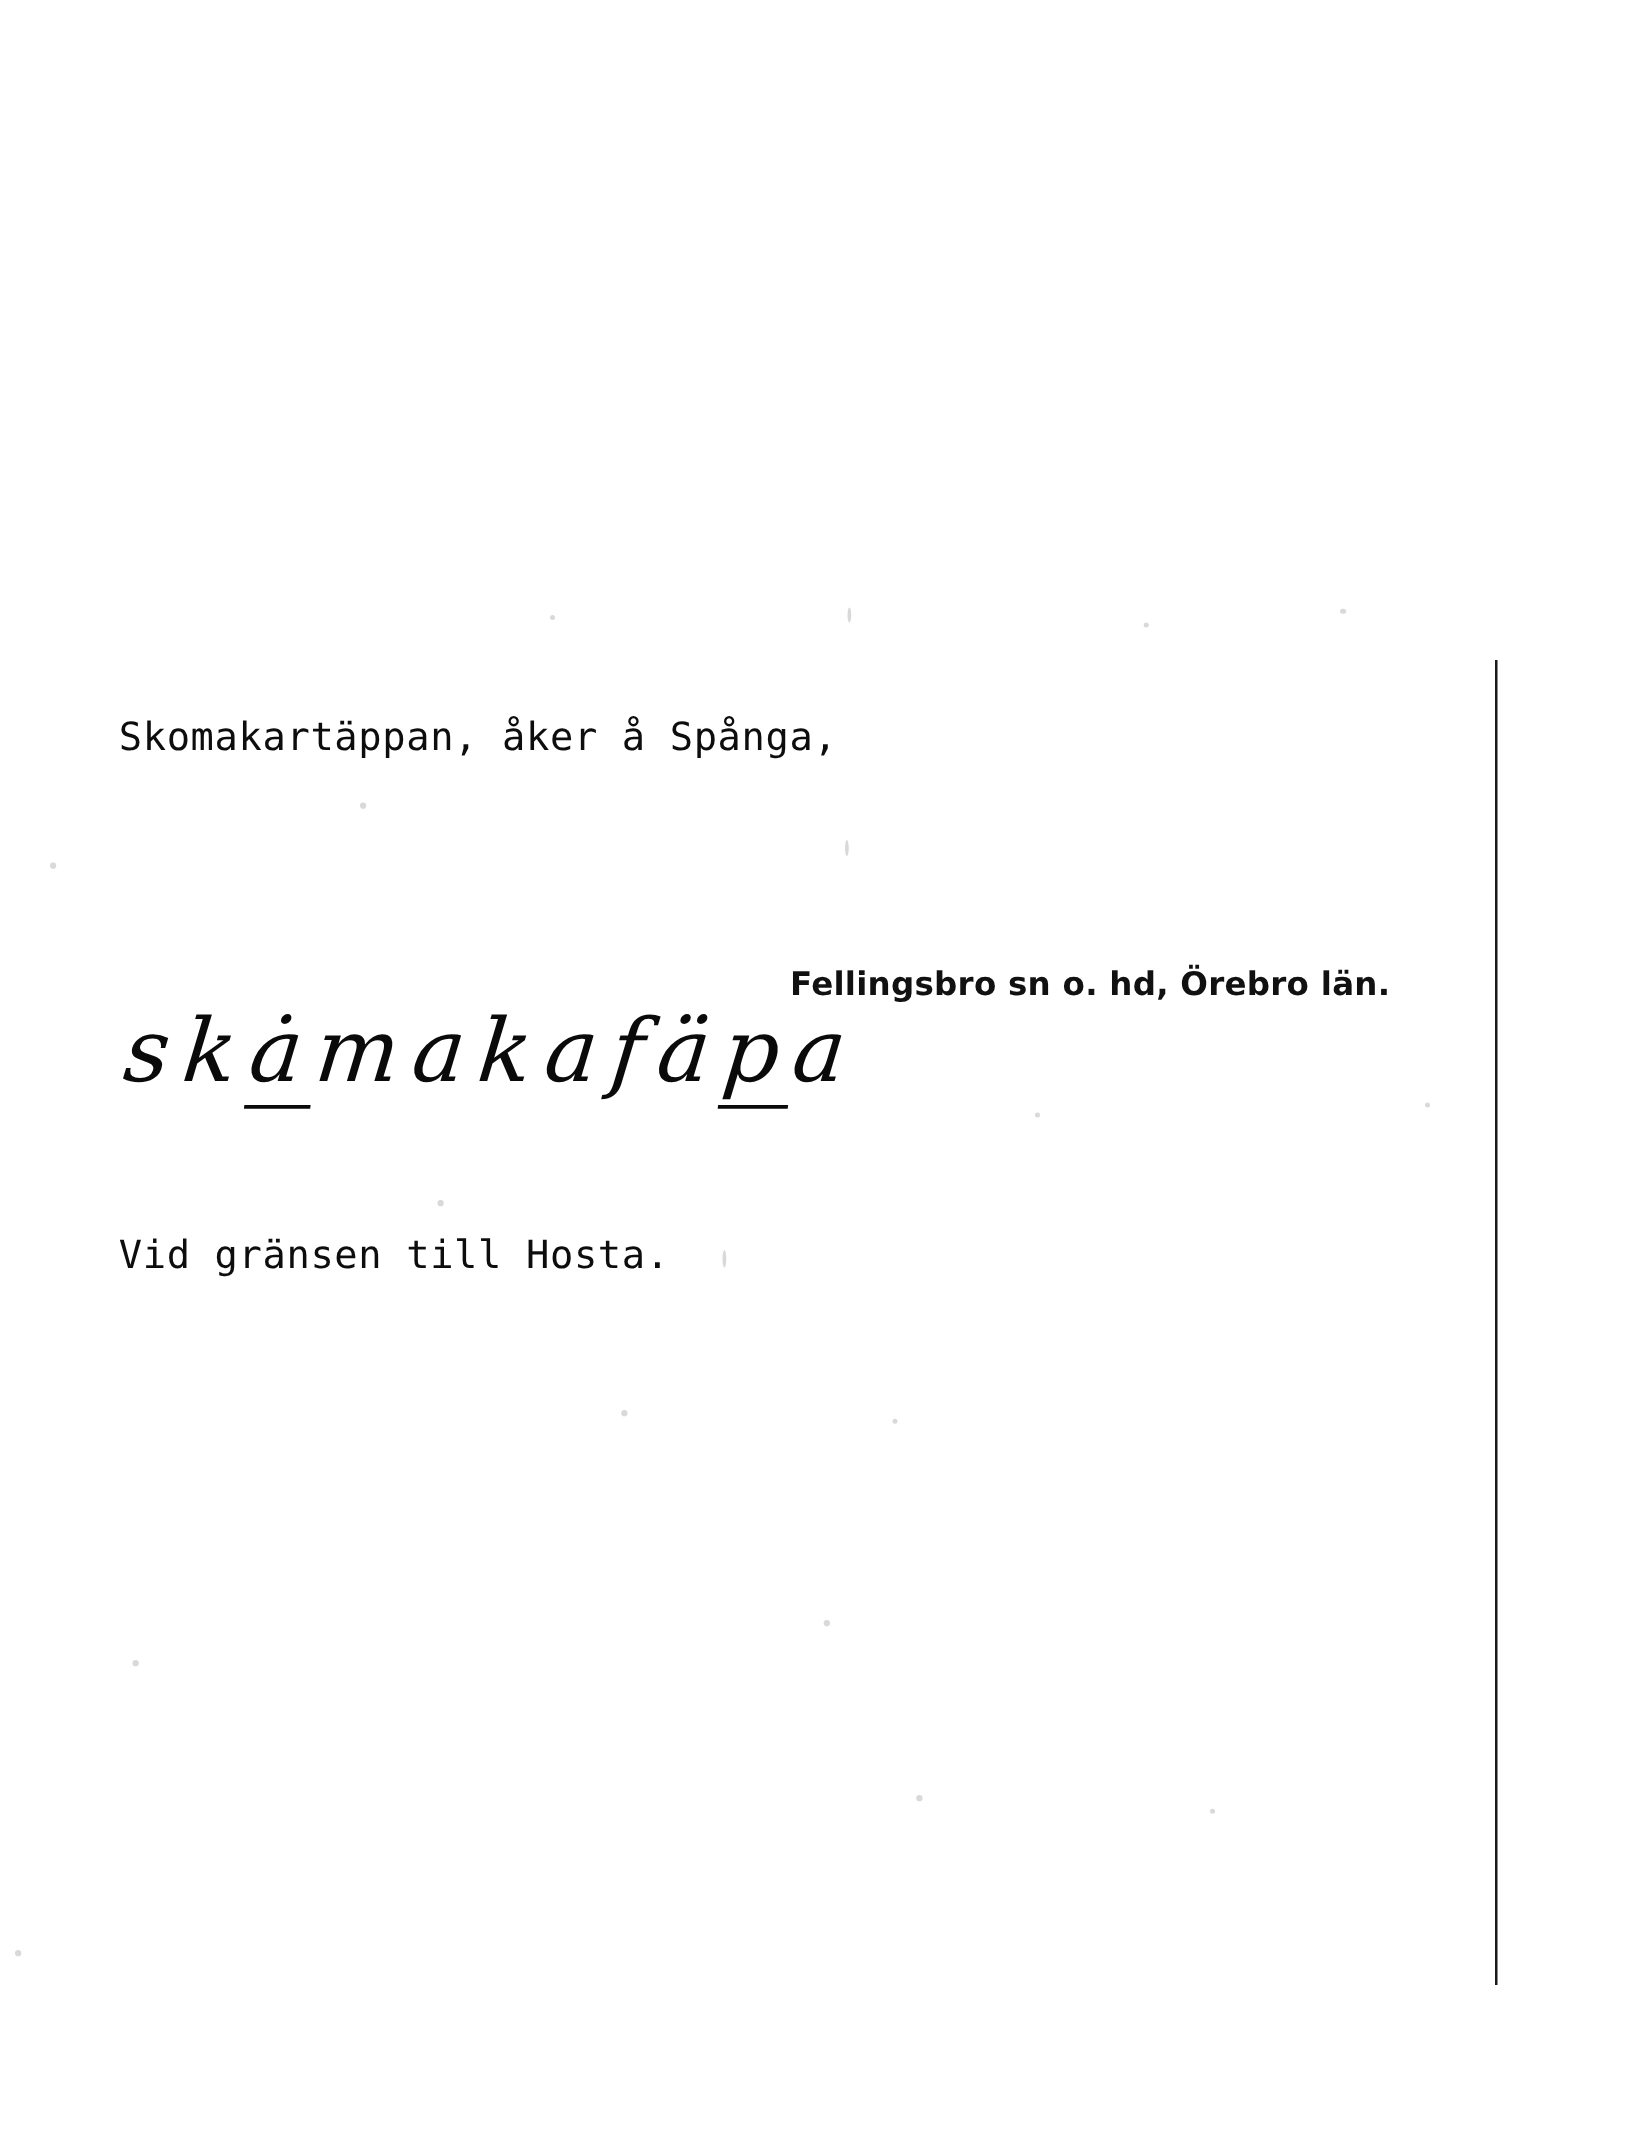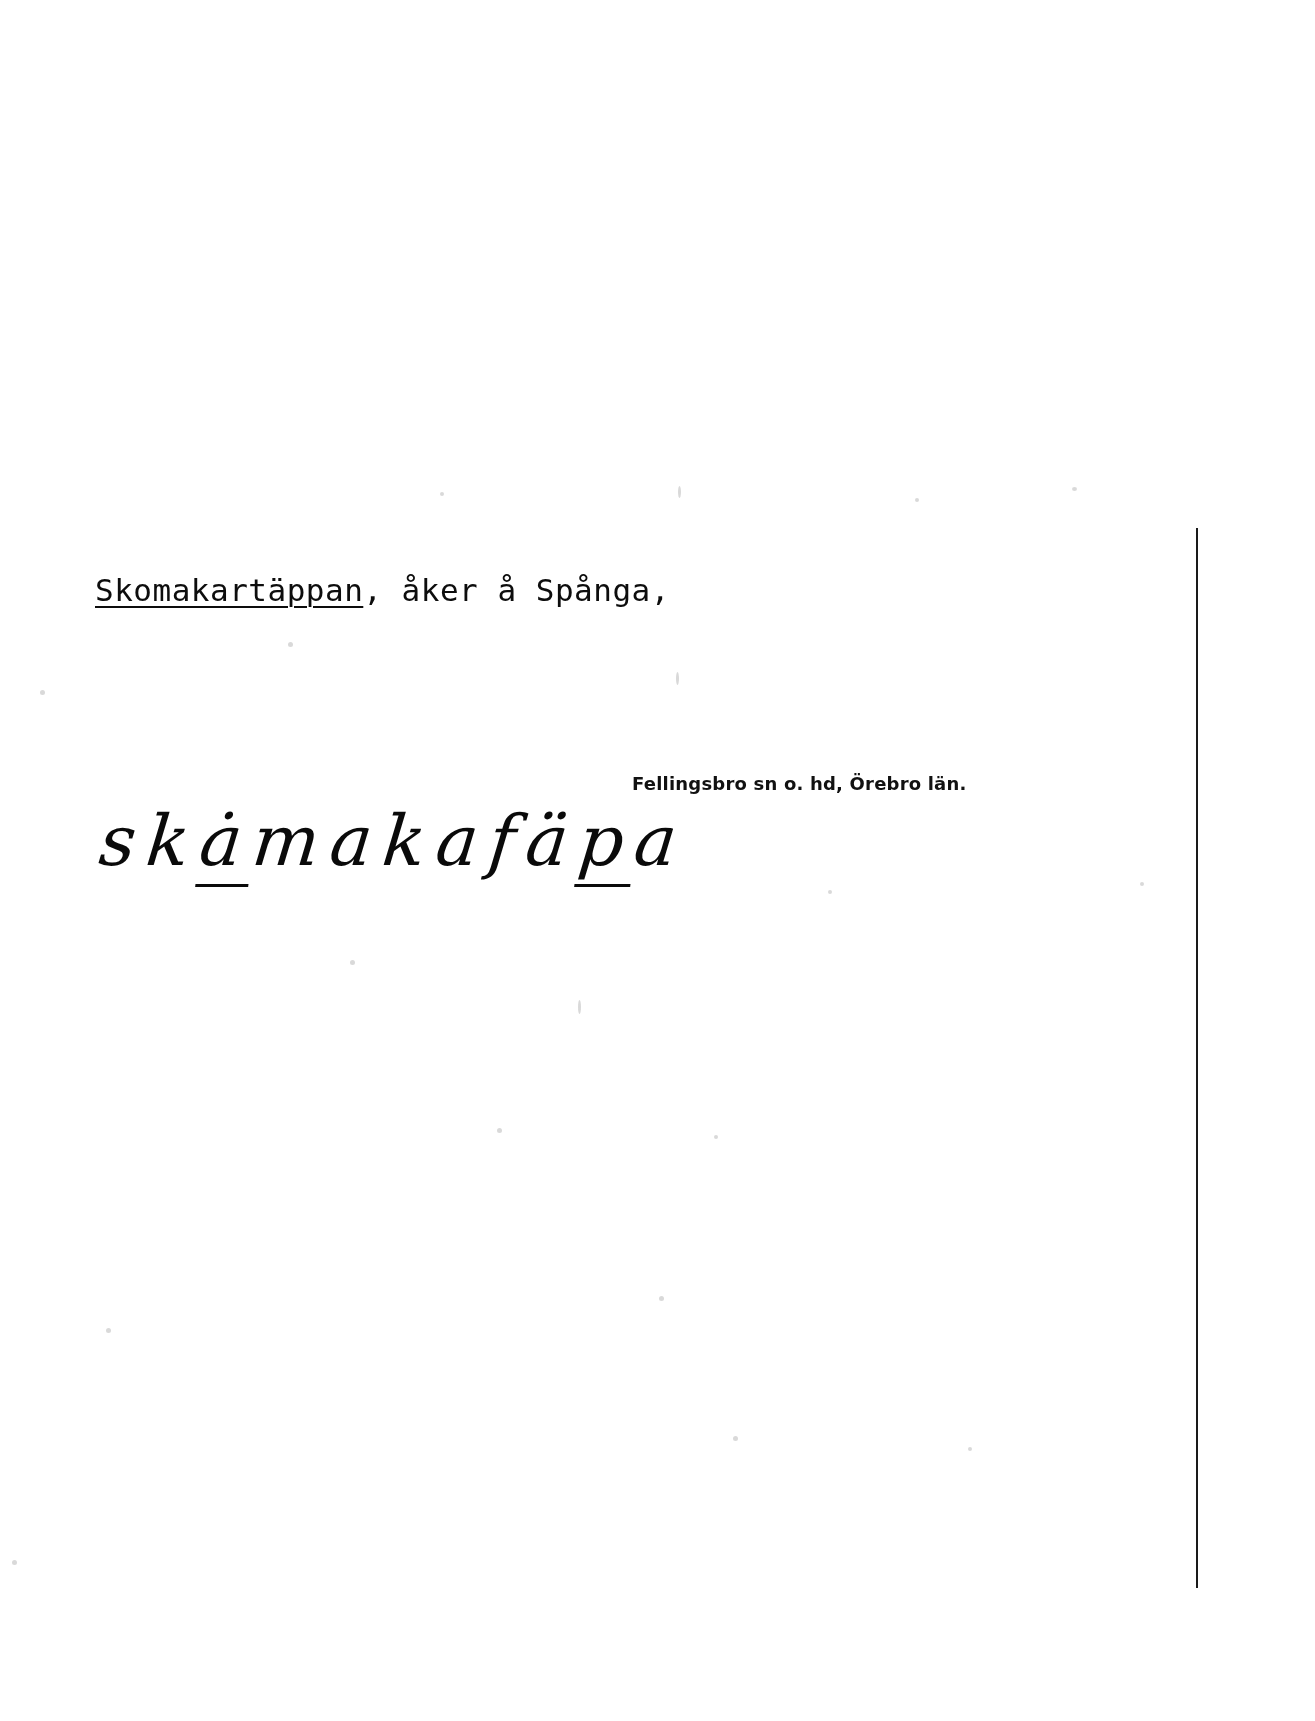--- a/index.html
+++ b/index.html
@@ -51,39 +51,38 @@
     white-space: pre;
     letter-spacing: 0.5px;
   }
 
   #headword-line {
     left: 95px;
     top: 572px;
     font-size: 31px;
   }
   #headword-line .underlined {
-    text-decoration: underline;
     text-decoration-thickness: 2px;
     text-underline-offset: 5px;
   }
 
   #note-line {
     left: 95px;
     top: 986px;
     font-size: 31px;
   }
 
   
   #parish-line {
     position: absolute;
     left: 632px;
     top: 773px;
     font-family: "DejaVu Sans", sans-serif;
     font-weight: 700;
-    font-size: 18px;
+    font-size: 26px;
     color: #111111;
     letter-spacing: 0.2px;
     white-space: nowrap;
   }
 
   
   #phonetic {
     position: absolute;
     left: 100px;
     top: 800px;
@@ -138,15 +137,16 @@
   <div class="speck" style="left:12px;top:1560px;width:5px;height:5px;"></div>
 
   <div class="card-edge"></div>
 
   <div class="typeline" id="headword-line"><span class="underlined">Skomakartäppan</span><span>, åker å Spånga,</span></div>
 
   <div id="parish-line">Fellingsbro sn o. hd, Örebro län.</div>
 
   <div id="phonetic"><span>sk</span><span class="mark-under">ȧ</span><span>makaf</span><span>ä</span><span class="mark-under">p</span><span>a</span></div>
 
+  <div class="typeline" id="note-line">Vid gränsen till Hosta.</div>
 
 
 </div>
 
 </body></html>

